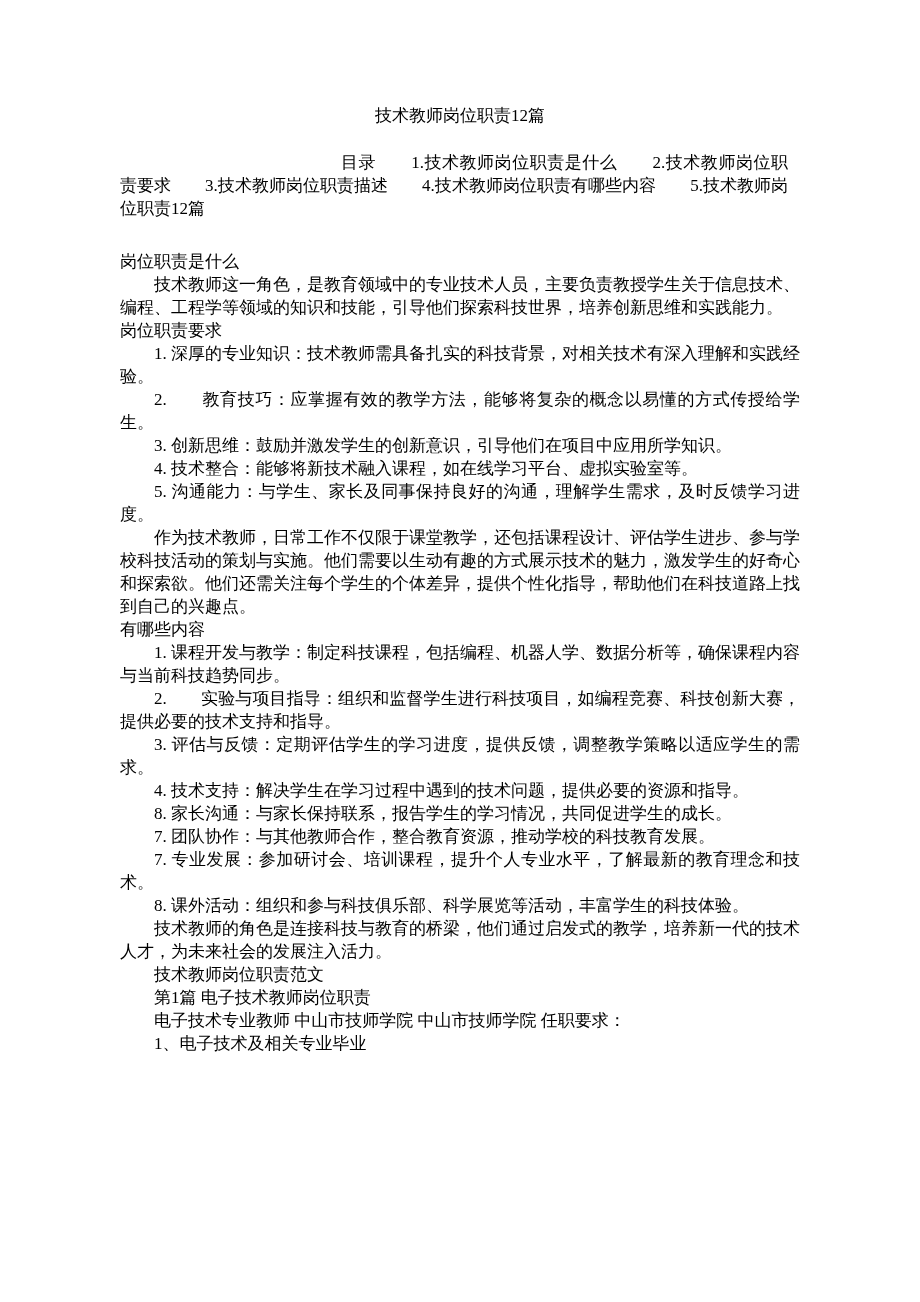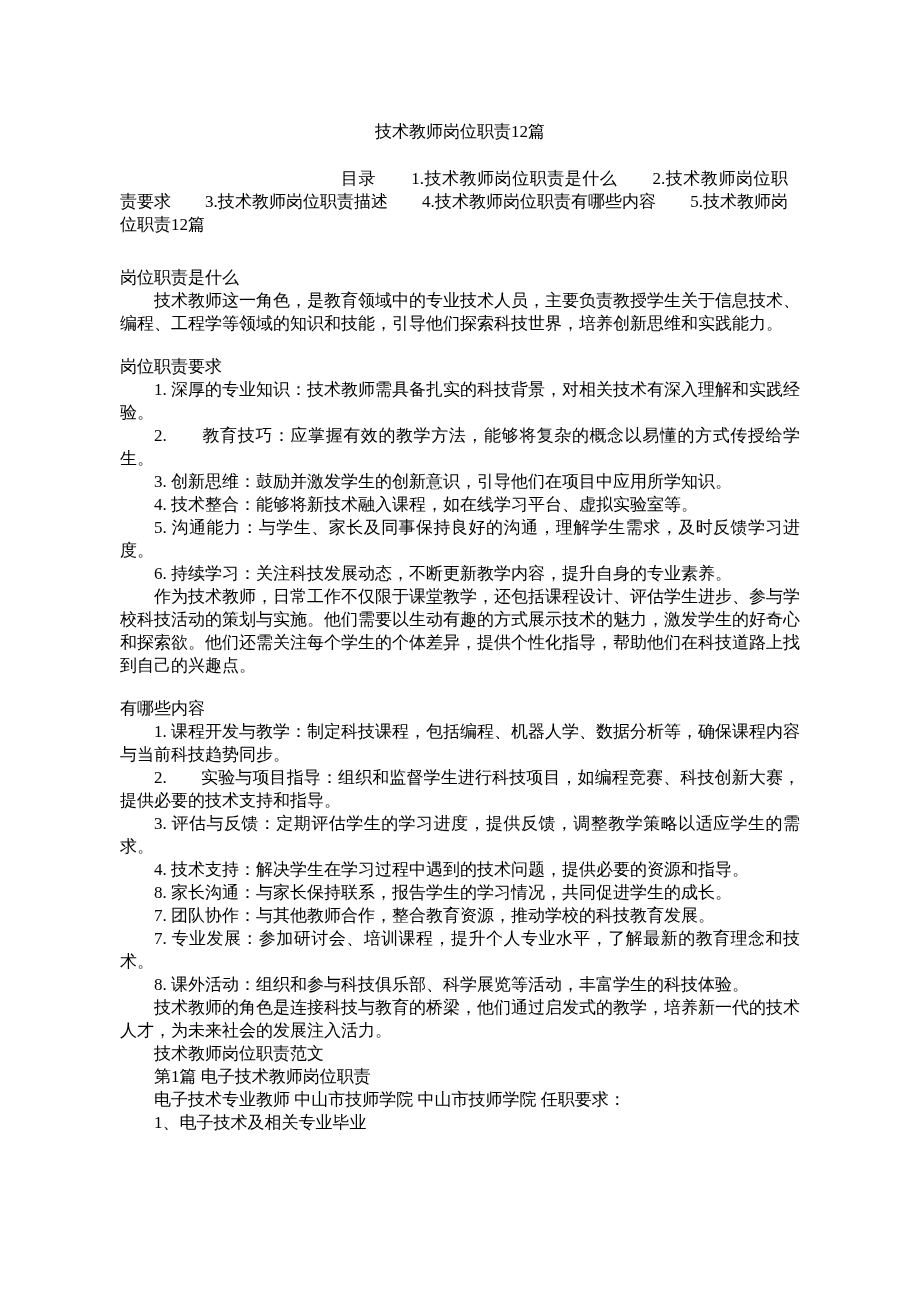--- a/index.html
+++ b/index.html
@@ -14,59 +14,57 @@
     box-sizing: border-box;
     background: #ffffff;
     color: #000000;
     padding: 104px 120px 40px 120px;
     font-family: "Liberation Serif", "DejaVu Serif", serif;
     font-size: 17px;
     line-height: 23px;
     overflow: hidden;
   }
   .doc-title {
-    margin: 16px 0 24px 0;
+    margin: 0 0 24px 0;
     text-align: center;
     font-size: 17px;
     font-weight: 400;
     line-height: 23px;
   }
   .toc {
     margin: 0 12px 30px 0;
     text-align: justify;
     text-indent: 13em;
   }
   .para {
     margin: 0;
     text-align: justify;
   }
   .para.body, .para.list {
     text-indent: 2em;
   }
   .para.heading {
     text-indent: 0;
-    margin-top: 20px;
   }
 </style>
 </head>
 <body>
 
 <div class="page">
   <h1 class="doc-title">技术教师岗位职责12篇</h1>
   <p class="toc">目录　　1.技术教师岗位职责是什么　　2.技术教师岗位职责要求　　3.技术教师岗位职责描述　　4.技术教师岗位职责有哪些内容　　5.技术教师岗位职责12篇</p>
   <div id="paragraphs">
       <p class="para heading">岗位职责是什么</p>
       <p class="para body">技术教师这一角色，是教育领域中的专业技术人员，主要负责教授学生关于信息技术、编程、工程学等领域的知识和技能，引导他们探索科技世界，培养创新思维和实践能力。</p>
       <p class="para heading">岗位职责要求</p>
       <p class="para list">1. 深厚的专业知识：技术教师需具备扎实的科技背景，对相关技术有深入理解和实践经验。</p>
       <p class="para list">2.　　教育技巧：应掌握有效的教学方法，能够将复杂的概念以易懂的方式传授给学生。</p>
       <p class="para list">3. 创新思维：鼓励并激发学生的创新意识，引导他们在项目中应用所学知识。</p>
       <p class="para list">4. 技术整合：能够将新技术融入课程，如在线学习平台、虚拟实验室等。</p>
       <p class="para list">5. 沟通能力：与学生、家长及同事保持良好的沟通，理解学生需求，及时反馈学习进度。</p>
-      <p class="para list">6. 持续学习：关注科技发展动态，不断更新教学内容，提升自身的专业素养。</p>
       <p class="para body">作为技术教师，日常工作不仅限于课堂教学，还包括课程设计、评估学生进步、参与学校科技活动的策划与实施。他们需要以生动有趣的方式展示技术的魅力，激发学生的好奇心和探索欲。他们还需关注每个学生的个体差异，提供个性化指导，帮助他们在科技道路上找到自己的兴趣点。</p>
       <p class="para heading">有哪些内容</p>
       <p class="para list">1. 课程开发与教学：制定科技课程，包括编程、机器人学、数据分析等，确保课程内容与当前科技趋势同步。</p>
       <p class="para list">2.　　实验与项目指导：组织和监督学生进行科技项目，如编程竞赛、科技创新大赛，提供必要的技术支持和指导。</p>
       <p class="para list">3. 评估与反馈：定期评估学生的学习进度，提供反馈，调整教学策略以适应学生的需求。</p>
       <p class="para list">4. 技术支持：解决学生在学习过程中遇到的技术问题，提供必要的资源和指导。</p>
       <p class="para list">8. 家长沟通：与家长保持联系，报告学生的学习情况，共同促进学生的成长。</p>
       <p class="para list">7. 团队协作：与其他教师合作，整合教育资源，推动学校的科技教育发展。</p>
       <p class="para list">7. 专业发展：参加研讨会、培训课程，提升个人专业水平，了解最新的教育理念和技术。</p>
       <p class="para list">8. 课外活动：组织和参与科技俱乐部、科学展览等活动，丰富学生的科技体验。</p>

